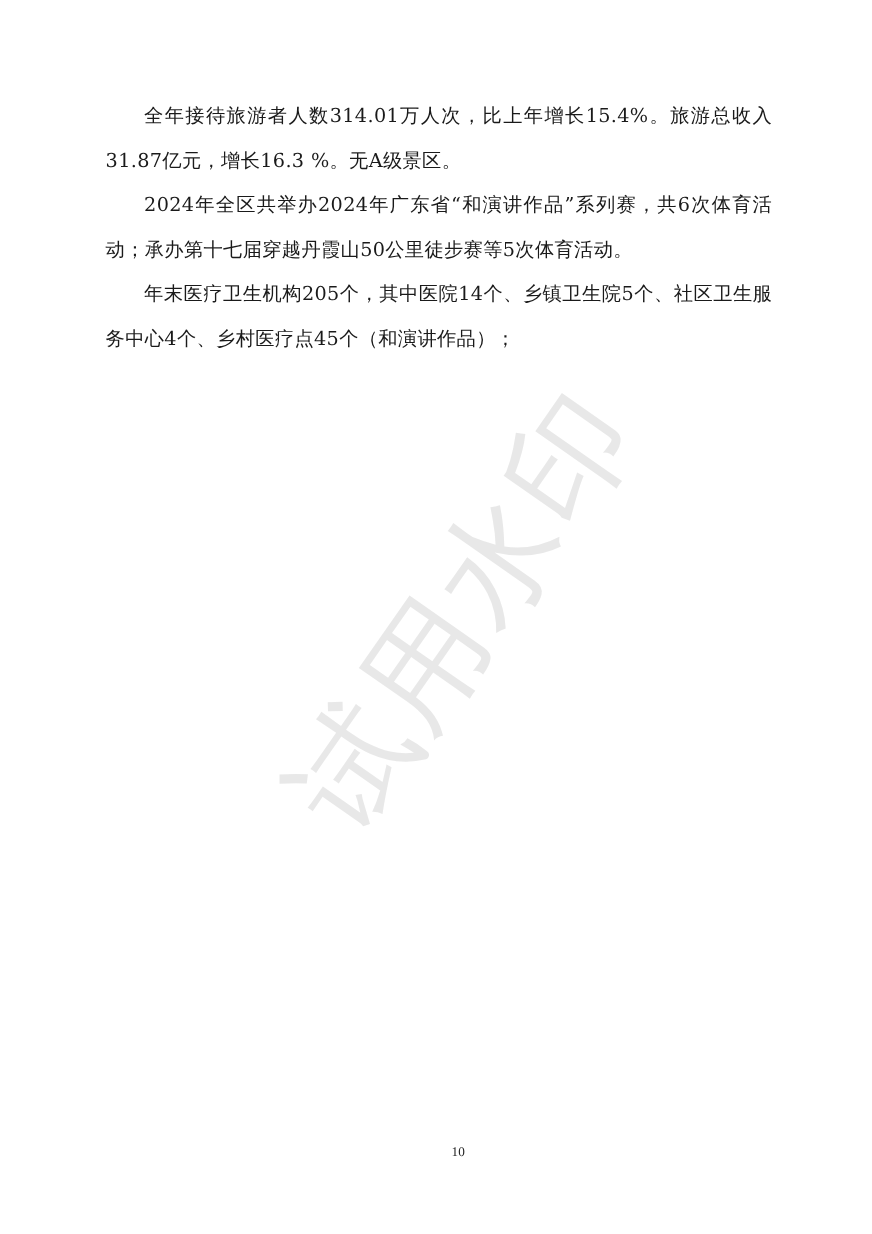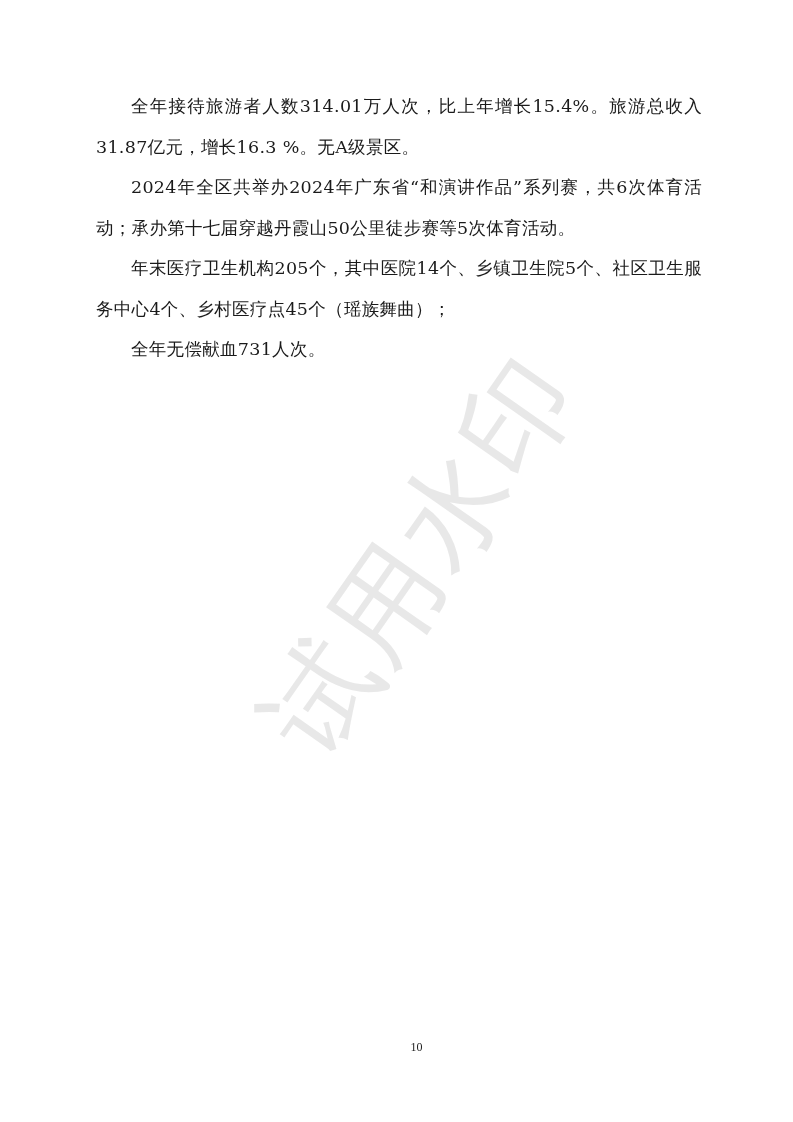--- a/index.html
+++ b/index.html
@@ -29,20 +29,19 @@
       top: 500px;
     }
   </style>
 </head>
 <body>
 
 <div class="page">
   <div class="content">
     <p class="para">全年接待旅游者人数314.01万人次，比上年增长15.4%。旅游总收入31.87亿元，增长16.3 %。无A级景区。</p>
     <p class="para">2024年全区共举办2024年广东省“和演讲作品”系列赛，共6次体育活动；承办第十七届穿越丹霞山50公里徒步赛等5次体育活动。</p>
-    <p class="para">年末医疗卫生机构205个，其中医院14个、乡镇卫生院5个、社区卫生服务中心4个、乡村医疗点45个（瑶族舞曲）；</p>
-    <p class="para">全年无偿献血731人次。</p>
+    <p class="para">年末医疗卫生机构205个，其中医院14个、乡镇卫生院5个、社区卫生服务中心4个、乡村医疗点45个（和演讲作品）；</p>
   </div>
 
   <div class="watermark">试用水印</div>
 
   <div class="page-number">10</div>
 </div>
 
 </body></html>

